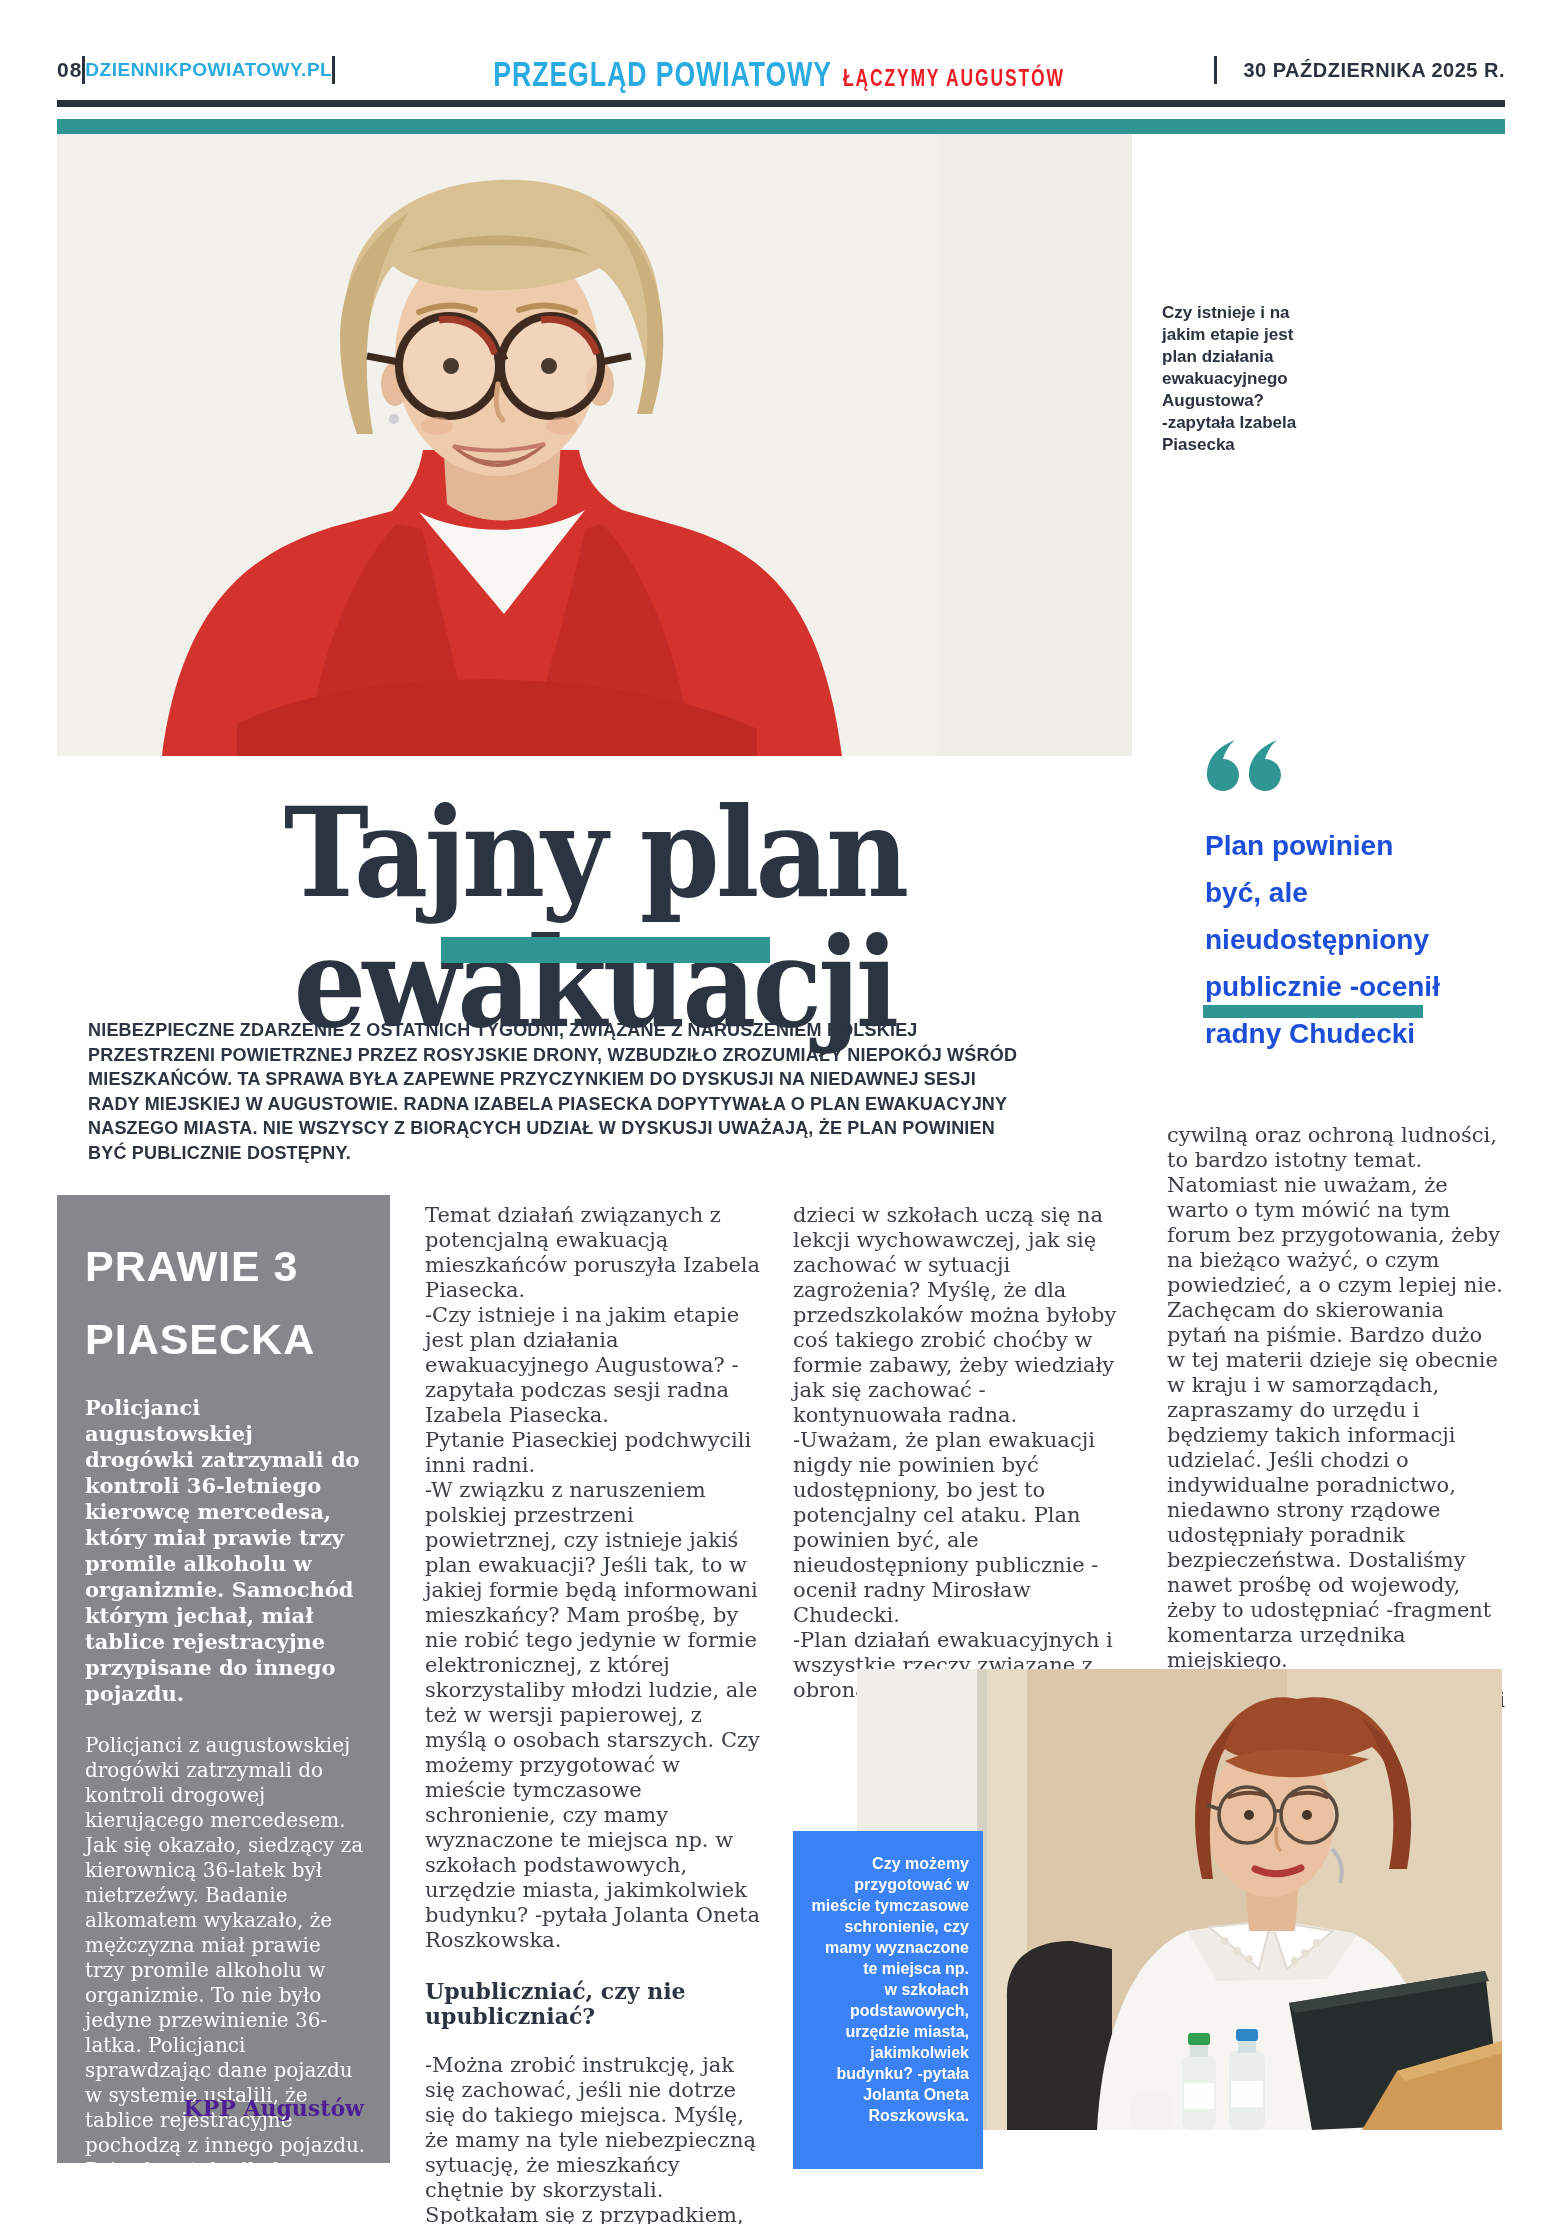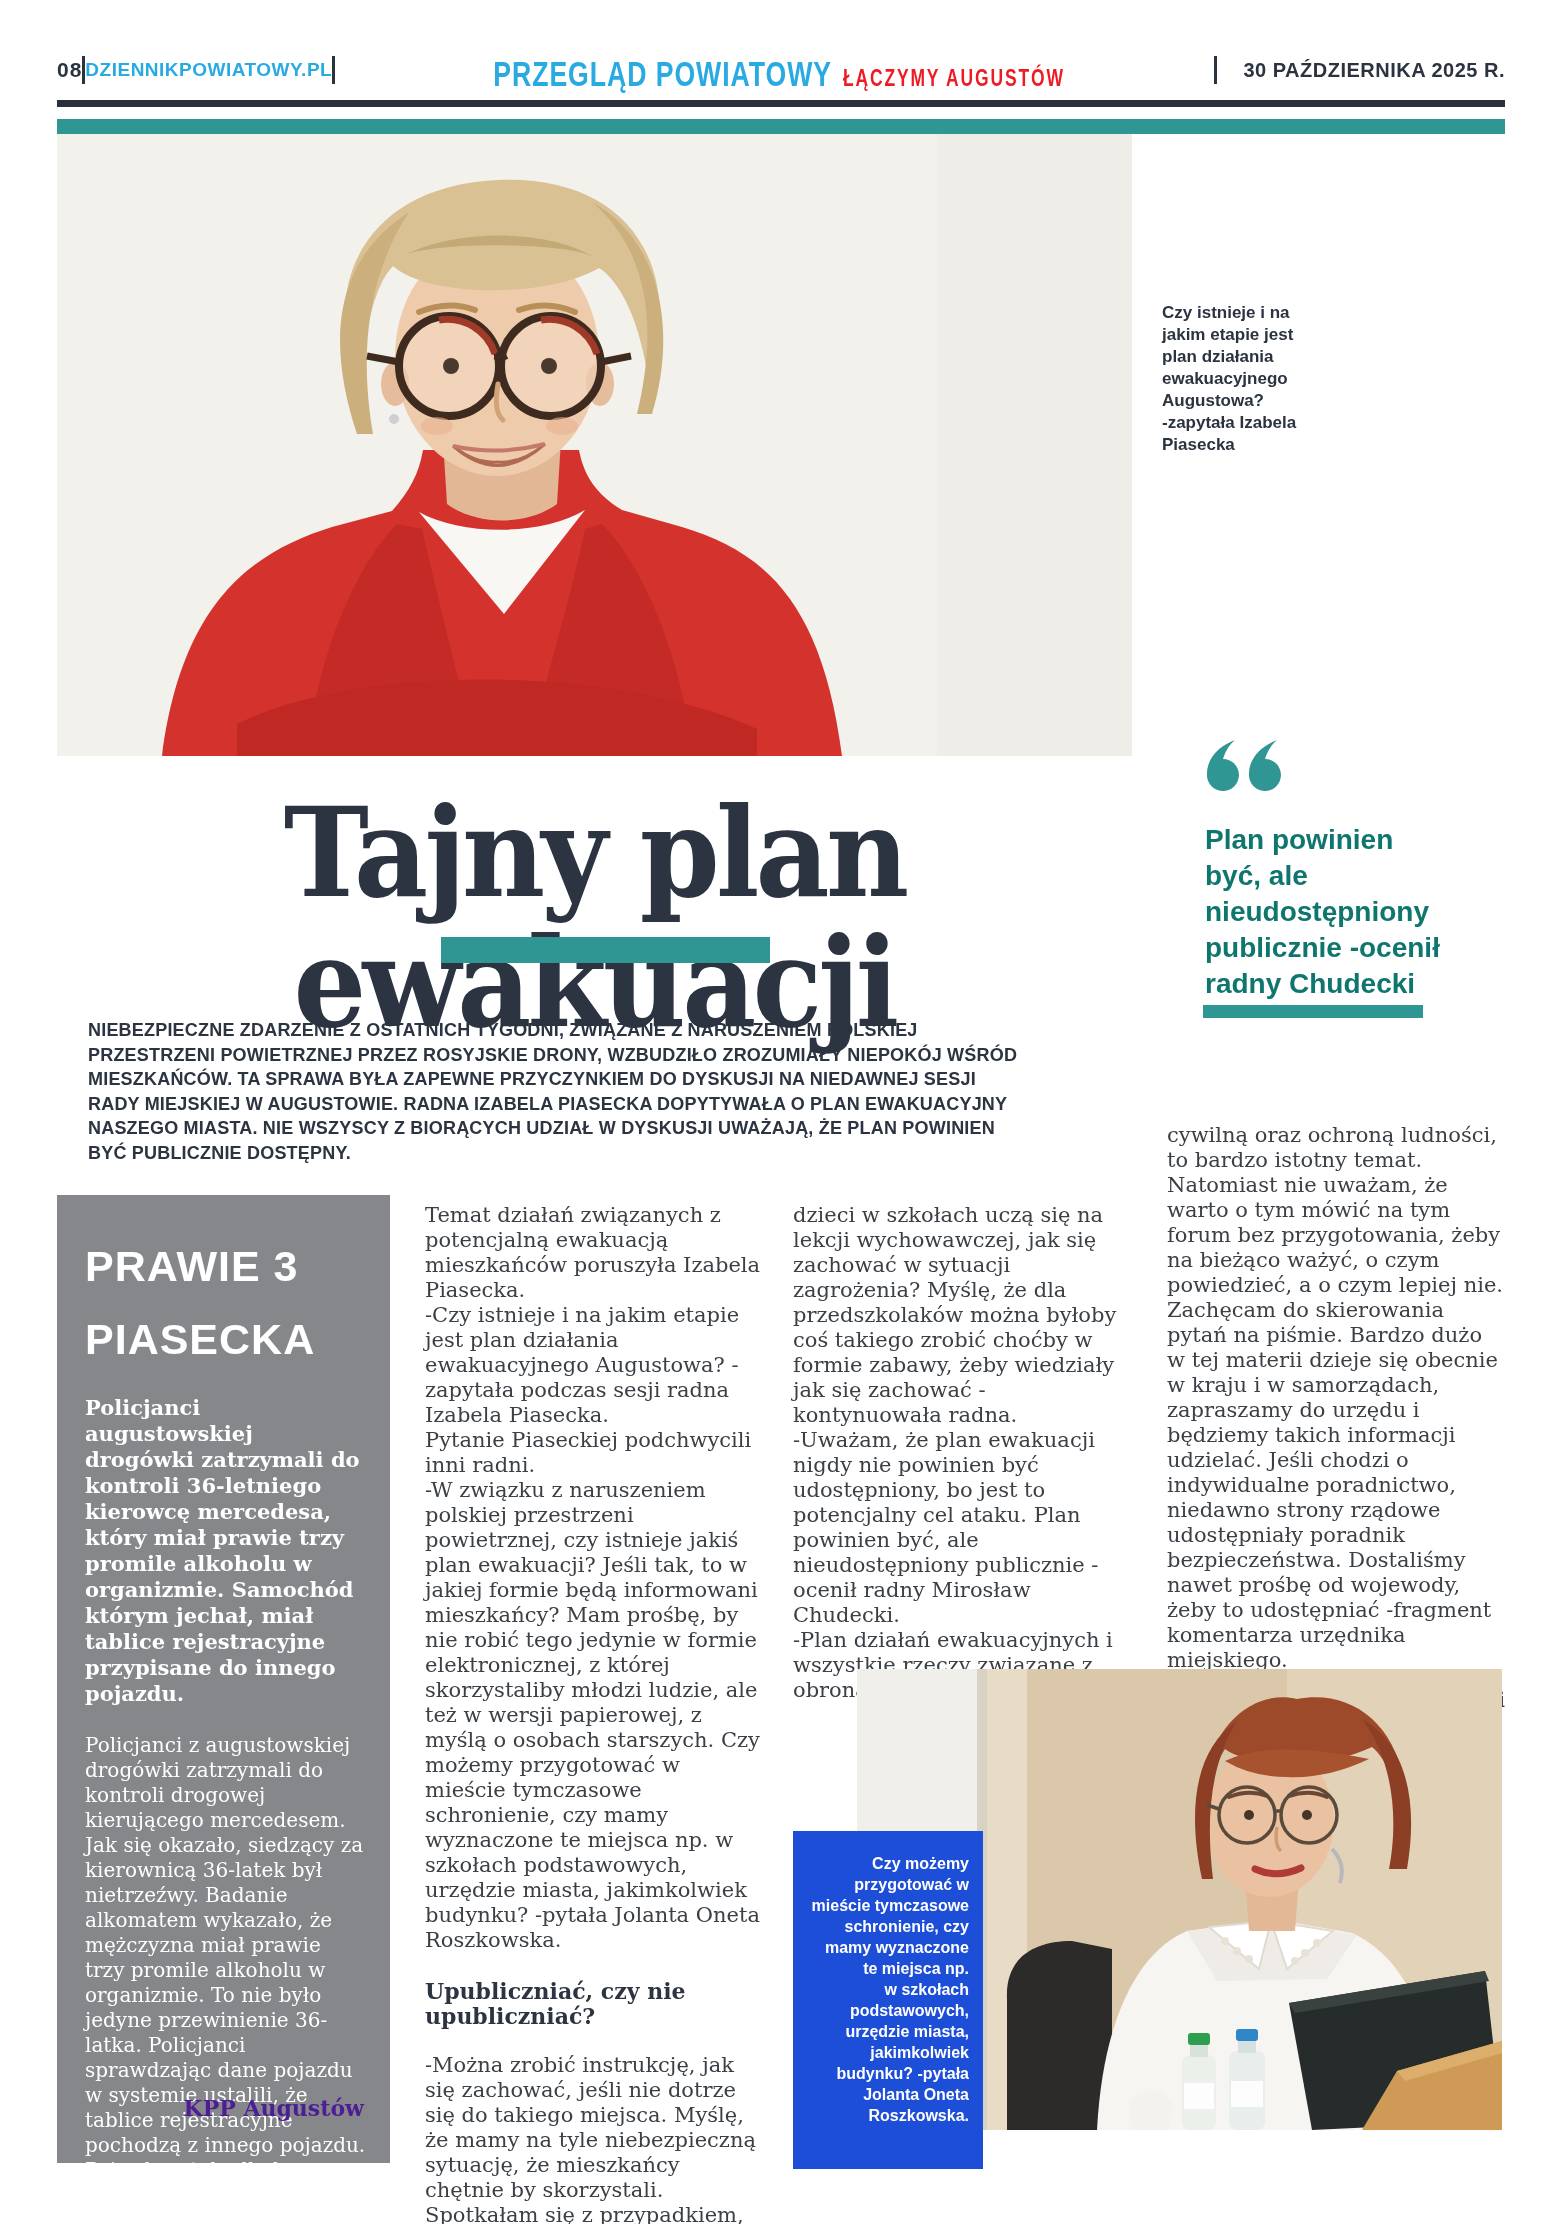--- a/index.html
+++ b/index.html
@@ -32,22 +32,22 @@
   .headline{left:57px;top:788px;width:1075px;text-align:center;
             font-family:"DejaVu Serif",serif;font-weight:bold;font-size:118px;line-height:1.05;
             letter-spacing:-4px;color:#2b3440;transform:scale(.97,1.05);transform-origin:center top;}
   .headline-bar{left:441px;top:937px;width:329px;height:26px;background:#2f9693;}
 
   .lead{left:88px;top:1018px;width:1012px;text-align:left;font-weight:bold;font-size:18px;
         line-height:24.5px;white-space:pre-line;color:#2b3440;letter-spacing:.2px;}
 
   
   .quote-glyph{left:1205px;top:738px;width:78px;height:54px;}
-  .pull-quote{left:1205px;top:822px;width:300px;color:#0f766e;font-weight:bold;font-size:28px;
-              line-height:36px;white-space:pre-line;}
+  .pull-quote{left:1205px;top:822px;width:300px;color:#1d4ed8;font-weight:bold;font-size:28px;
+              line-height:47px;white-space:pre-line;}
   .quote-bar{left:1203px;top:1005px;width:220px;height:13px;background:#2f9693;}
   .col{font-family:"DejaVu Serif",serif;font-size:21px;line-height:25px;color:#3b4046;}
   .col p{margin:0;}
   .col2{left:425px;top:1203px;width:338px;}
   .col3{left:793px;top:1203px;width:336px;}
   .col4{left:1167px;top:1123px;width:338px;}
   .subhead{font-weight:bold;margin:26px 0 24px 0 !important;font-size:22px;color:#2b3440;}
   .byline{font-weight:bold;text-align:right;margin-top:14px !important;color:#2b3440;}
 
   
@@ -56,21 +56,21 @@
   .graybox .t1,.graybox .t2{font-weight:bold;font-size:43px;letter-spacing:1px;line-height:1;}
   .graybox .t2{margin-top:30px;}
   .graybox .lede{font-family:"DejaVu Serif",serif;font-weight:bold;font-size:21px;line-height:26px;
                  margin-top:34px;}
   .graybox .bodytxt{font-family:"DejaVu Serif",serif;font-size:20px;line-height:25px;margin-top:26px;}
   .gray-byline{left:57px;top:2095px;width:333px;box-sizing:border-box;padding-right:26px;
                text-align:right;color:#4c1d95;font-family:"DejaVu Serif",serif;font-weight:bold;font-size:22px;}
 
   
   .photo2{left:857px;top:1669px;width:645px;height:461px;overflow:hidden;}
-  .teal-box{left:793px;top:1831px;width:190px;height:338px;background:#1d4ed8;box-sizing:border-box;
+  .teal-box{left:793px;top:1831px;width:190px;height:338px;background:#3b82f6;box-sizing:border-box;
             padding:22px 14px 0 10px;color:#fff;font-weight:bold;font-size:16px;line-height:21px;
             text-align:right;white-space:pre-line;z-index:5;}
 </style>
 </head>
 <body>
 
 <div id="page">
 
   <div class="abs hdr-left">
     <span class="pagenum">08</span>

